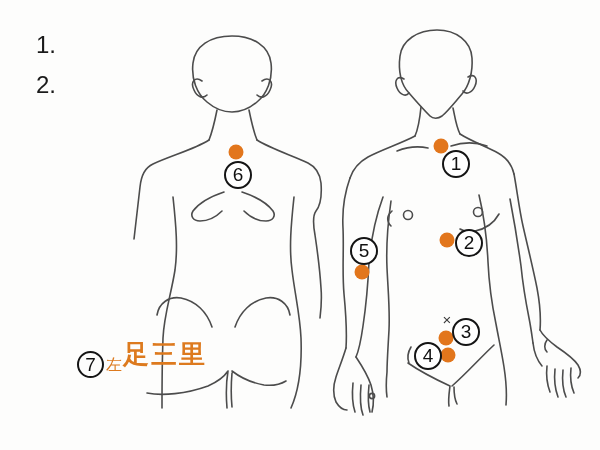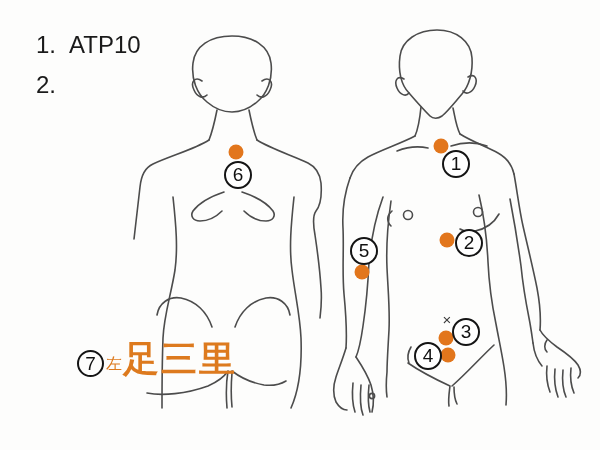--- a/index.html
+++ b/index.html
@@ -30,22 +30,22 @@
   }
   .annotation7{
     position:absolute;left:77px;top:341px;display:flex;align-items:flex-end;z-index:3;
   }
   .annotation7 .num-circle7{
     width:27px;height:27px;border:2.5px solid #141414;border-radius:50%;background:transparent;
     box-sizing:border-box;display:flex;align-items:center;justify-content:center;
     font-size:19px;color:#111;margin-bottom:1px;
   }
   .annotation7 .prefix{font-size:16px;color:var(--accent,#dd7a1e);margin:0 1px 3px 2px;}
-  .annotation7 .big{font-size:36px;font-weight:600;letter-spacing:2px;
-    color:var(--accent,#dd7a1e);line-height:1;margin-bottom:1px;}
+  .annotation7 .big{font-size:26px;font-weight:600;letter-spacing:2px;
+    color:var(--accent,#dd7a1e);line-height:1;margin-bottom:12px;}
 </style>
 </head>
 <body>
 
 <div class="canvas">
 
   <svg class="sketch" width="600" height="450" viewBox="0 0 600 450">
     <g class="sk">
       <path d="M 207,102 C 197,94 191,79 193,63 C 195,46 210,36 232,36 C 253,36 269,46 271,63 C 273,79 267,94 257,102 C 250,108 242,112 232,112 C 221,112 214,108 207,102"></path>
       <path d="M 202,81 C 195,76 190,82 194,90 C 197,97 203,99 207,95 M 262,81 C 269,76 274,82 270,90 C 267,97 261,99 257,95"></path>
@@ -71,21 +71,20 @@
       <path d="M 408,363 C 421,372 437,380 450,386 M 494,345 C 481,357 466,374 452,386 M 450,386 C 449,394 448,400 449,406 M 454,387 C 454,394 455,400 457,404 M 411,347 C 408,352 407,358 409,363"></path>
       <path d="M 346,348 C 343,358 339,368 336,377 C 333,386 333,395 336,402 C 339,407 343,410 347,410 M 353,383 C 352,393 352,403 355,412 M 361,385 C 360,396 360,407 363,415 M 369,385 C 368,395 368,405 370,412 M 356,357 C 362,366 368,376 371,385 C 374,395 374,404 372,412"></path>
       <circle cx="372" cy="396" r="2.6"></circle>
       <path d="M 540,330 C 543,336 549,341 557,347 C 566,353 574,359 578,365 C 581,370 581,375 578,378 M 533,343 C 534,352 537,360 542,366 M 547,340 C 544,344 544,349 547,352 M 547,366 C 546,375 547,384 550,392 M 555,369 C 554,379 555,389 558,397 M 563,370 C 562,380 563,390 566,397 M 571,368 C 570,377 571,386 574,393"></path>
     </g>
   </svg>
 
   <div class="legend">
     <div class="legend-item">
       <span class="legend-index">1.</span>
-      <span class="legend-label">ATP10</span>
     </div>
     <div class="legend-item">
       <span class="legend-index">2.</span>
     </div>
   </div>
 
   <div class="annotation7">
     <span class="num-circle7">7</span>
     <span class="prefix">左</span>
     <span class="big">足三里</span>

